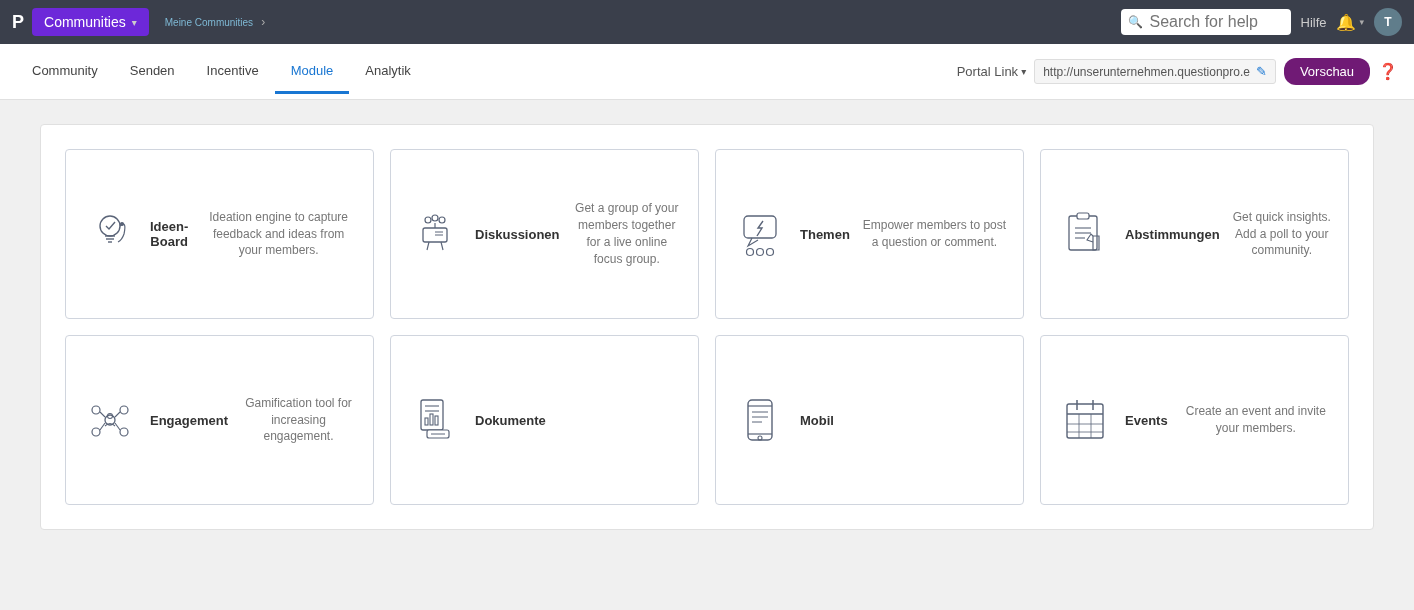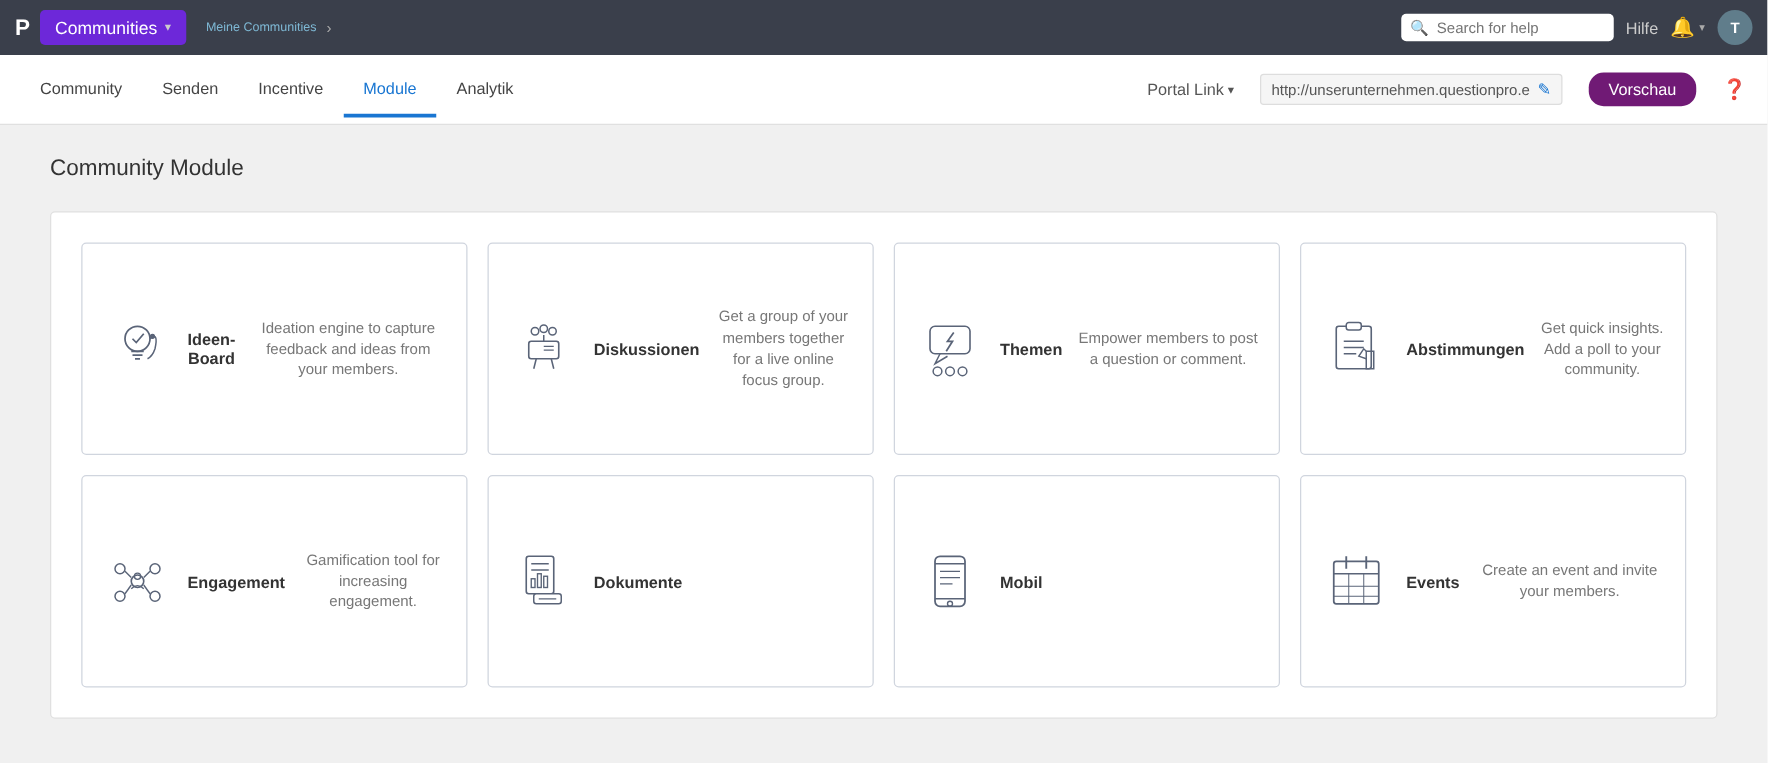--- a/index.html
+++ b/index.html
@@ -65,21 +65,21 @@
       align-items: center;
       background: #fff;
       border-radius: 4px;
       padding: 4px 8px;
       gap: 6px;
       width: 170px;
     }
     .search-box input {
       border: none;
       outline: none;
-      font-size: 12px;
+      font-size: 16px;
       color: #999;
       background: transparent;
       width: 130px;
     }
     .search-icon-sm {
       color: #999;
       font-size: 12px;
     }
     .top-bar-help {
       color: #ccc;
@@ -136,21 +136,21 @@
       text-decoration: none;
     }
     .nav-item.active {
       color: #1976d2;
       border-bottom: 3px solid #1976d2;
       font-weight: 500;
     }
     .sec-nav-right {
       display: flex;
       align-items: center;
-      gap: 21px;
+      gap: 8px;
     }
     .portal-link-label {
       color: #555;
       font-size: 13px;
       cursor: pointer;
       display: flex;
       align-items: center;
       gap: 3px;
     }
     .portal-url-box {
@@ -297,21 +297,20 @@
     <div class="portal-url-box">
       <span class="portal-url-text">http://unserunternehmen.questionpro.e</span>
       <span class="edit-icon">✎</span>
     </div>
     <button class="vorschau-btn">Vorschau</button>
     <span class="help-circle">❓</span>
   </div>
 </div>
 
 <div class="main-content">
-  <div class="page-title">Community Module</div>
   <div class="modules-container">
     <div class="modules-grid">
 
       <div class="module-card">
         <div class="module-icon">
           <svg viewBox="0 0 56 56">
 
             <circle cx="28" cy="20" r="10" stroke="#5a6478" stroke-width="1.4" fill="none"></circle>
             <line x1="23" y1="30" x2="33" y2="30" stroke="#5a6478" stroke-width="1.4"></line>
             <line x1="24" y1="33" x2="32" y2="33" stroke="#5a6478" stroke-width="1.4"></line>

